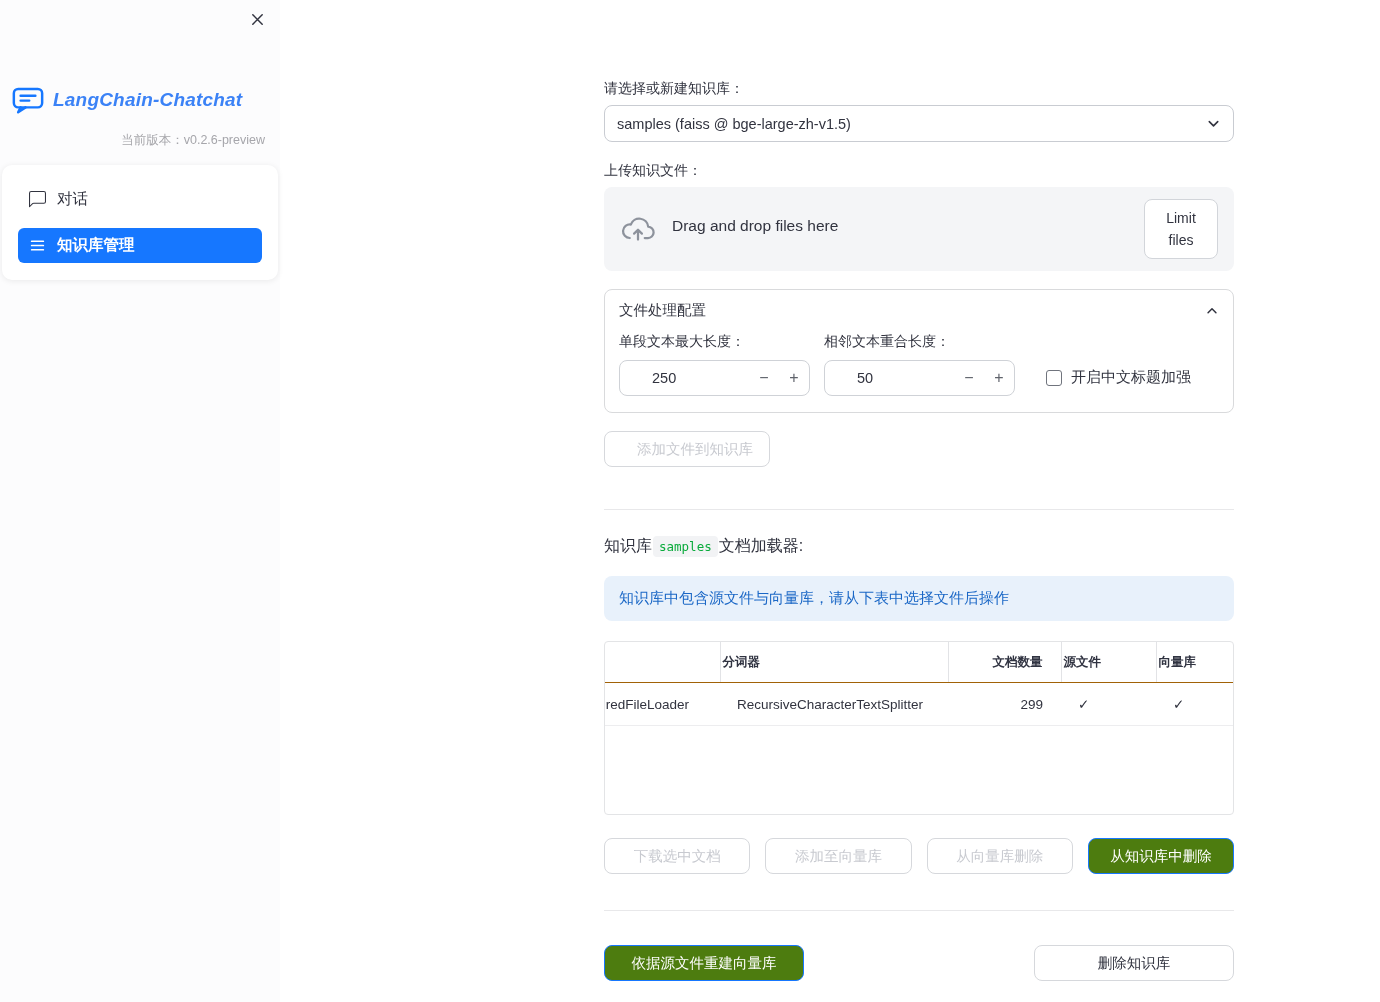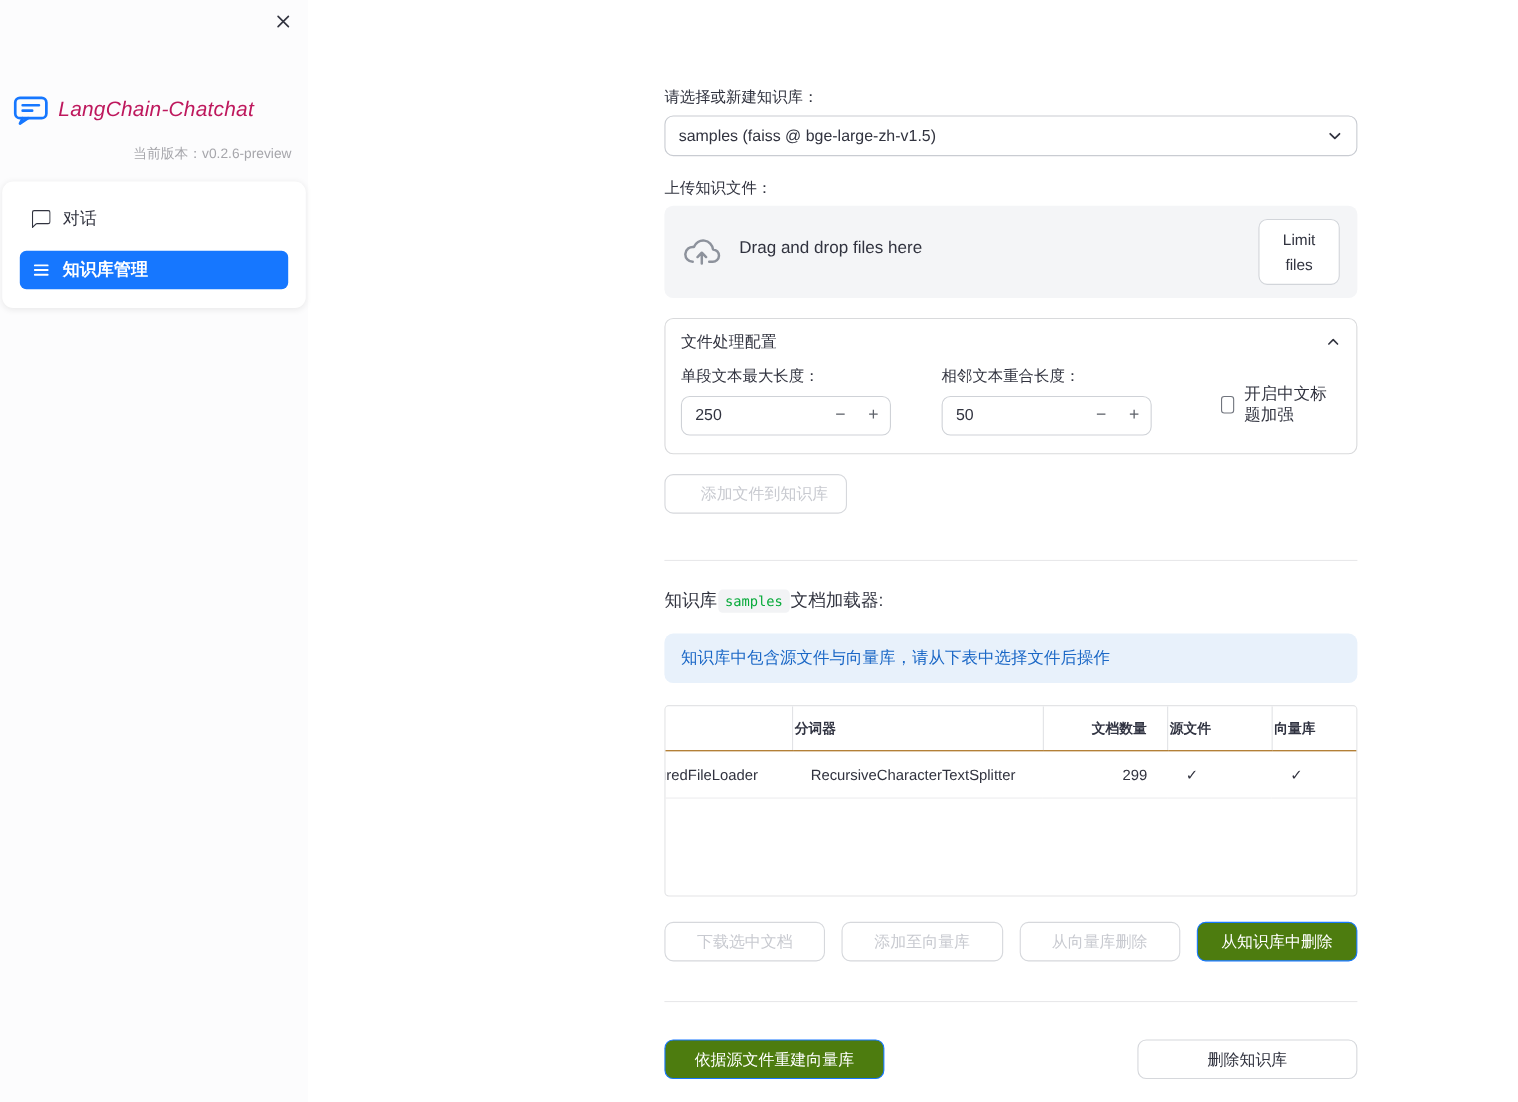--- a/index.html
+++ b/index.html
@@ -17,21 +17,21 @@
     background: #fcfcfd;
     position: relative;
   }
   .sidebar-close {
     position: absolute; top: 8px; right: 12px;
     width: 22px; height: 22px; display: flex; align-items: center; justify-content: center;
     cursor: pointer;
   }
   .logo { display: flex; align-items: center; gap: 9px; margin: 86px 0 0 12px; }
   .logo-text {
-    color: #be185d; font-size: 19px; font-weight: 400; font-style: italic;
+    color: #3b82f6; font-size: 19px; font-weight: 700; font-style: italic;
     letter-spacing: 0.2px;
   }
   .version {
     text-align: right; padding-right: 15px; margin-top: 18px;
     color: #a6a6ab; font-size: 12.5px;
   }
   .menu-card {
     margin: 16px 2px 0 2px; background: #ffffff; border-radius: 10px;
     box-shadow: 0 1px 6px rgba(0,0,0,0.08);
     padding: 17px 16px;
@@ -67,28 +67,28 @@
     background: #fff; border: 1px solid #d2d5da; border-radius: 8px;
     width: 74px; padding: 7px 8px; font-size: 14px; line-height: 1.6;
     font-family: "Liberation Sans", sans-serif; color: #31333f;
     text-align: center; cursor: pointer;
   }
   .expander { border: 1px solid #d9dadc; border-radius: 8px; margin-bottom: 18px; }
   .expander-header {
     display: flex; align-items: center; justify-content: space-between;
     padding: 11px 14px 9px 14px; font-size: 14.5px; cursor: pointer;
   }
-  .expander-body { padding: 4px 14px 16px 14px; display: flex; align-items: flex-end; gap: 32px; }
+  .expander-body { padding: 4px 14px 16px 14px; display: flex; align-items: flex-end; }
   .num-col { margin-right: 14px; }
   .num-input {
     width: 191px; height: 36px; border: 1px solid #cfd2d7; border-radius: 8px;
     display: flex; align-items: center; padding-left: 12px; font-size: 14.5px;
     background: #fff;
   }
-  .num-value { flex: 1; }
+  .num-value { flex: 1; margin-left: 20px; }
   .step {
     width: 30px; text-align: center; color: #5f636b; font-size: 16px;
     cursor: pointer; user-select: none;
   }
   .checkbox-row { display: flex; align-items: center; gap: 9px; margin-left: 17px; margin-bottom: 9px; cursor: pointer; }
   .checkbox {
     width: 16px; height: 16px; border: 1.5px solid #70747d; border-radius: 3px;
     background: #fff; display: inline-block;
   }
   .checkbox-label { font-size: 15px; }

